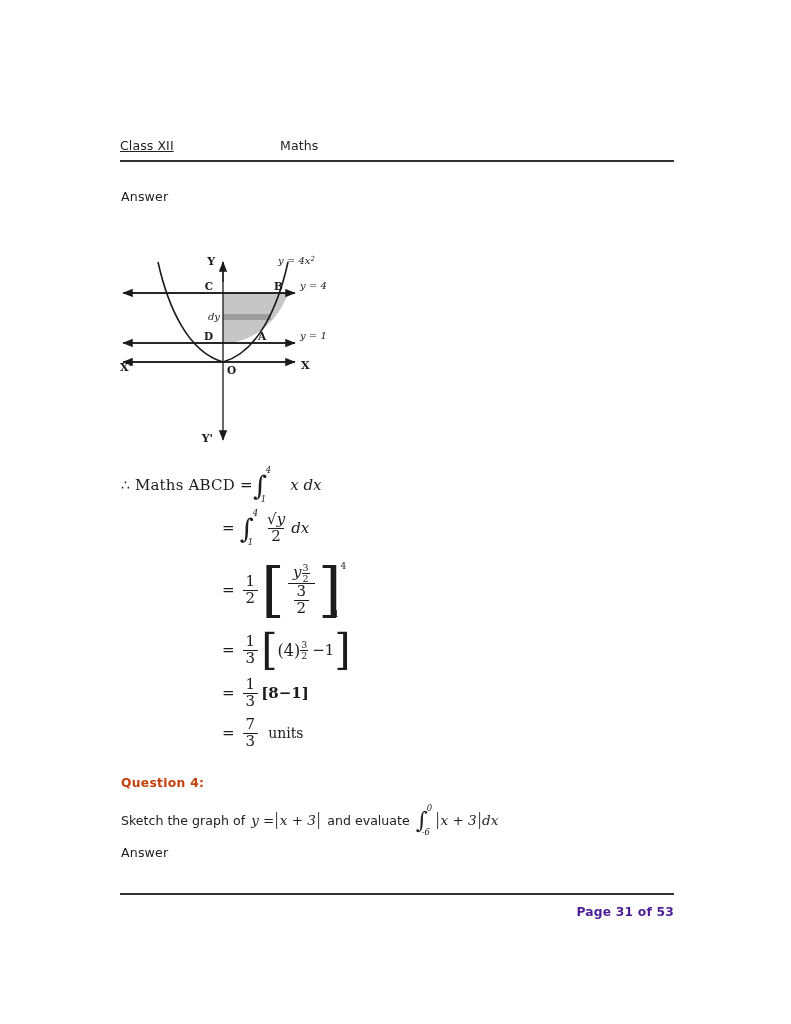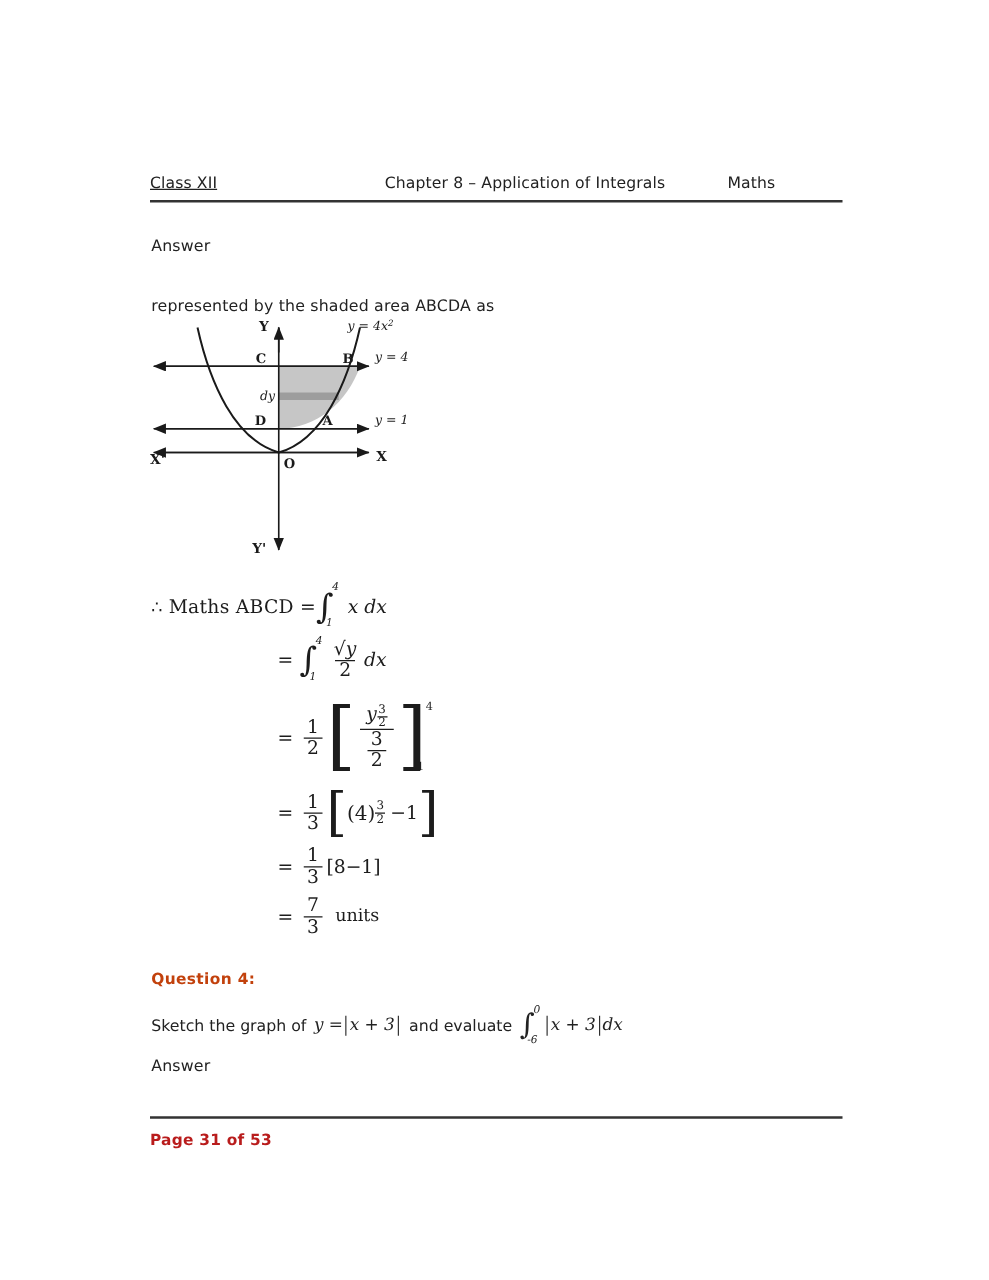--- a/index.html
+++ b/index.html
@@ -205,43 +205,41 @@
     top: 893px;
     width: 554px;
     height: 1.6px;
     background: #333333;
   }
   .footer-text {
     position: absolute;
     left: 120px;
     top: 905px;
     width: 554px;
-    text-align: left;
+    text-align: right;
     font-size: 12.3px;
     font-weight: bold;
-    color: #b91c1c;
+    color: #4c1d95;
     letter-spacing: 0.2px;
   }
 </style>
 </head>
 <body>
 
 <div class="page">
 
   <div class="header-row">
     <span class="hdr-left">Class XII</span>
-    <span class="hdr-center">Chapter 8 – Application of Integrals</span>
     <span class="hdr-right">Maths</span>
   </div>
   <div class="header-rule"></div>
 
   <div class="para p-answer1">Answer</div>
 
 
-  <div class="para p-line2">represented by the shaded area ABCDA as</div>
 
   <div class="figure">
     <svg width="350" height="205" viewBox="0 0 350 205" xmlns="http://www.w3.org/2000/svg">
       <defs>
         <marker id="ah" markerWidth="9" markerHeight="9" refX="7.5" refY="3.2" orient="auto">
           <path d="M0,0 L8,3.2 L0,6.4 z" fill="#1a1a1a"></path>
         </marker>
       </defs>
 
       <g>
@@ -290,21 +288,21 @@
     <div class="math-line ml-1">
       <span class="therefore">∴</span>
       <span class="lead-text">Maths ABCD =</span>
       <span class="integral">
         <span class="int-glyph">∫</span>
         <span class="int-lims">
           <span class="up">4</span>
           <span class="lo">1</span>
         </span>
       </span>
-      <span class="mi" style="margin-left:4px;font-size:15px;">x dx</span>
+      <span class="mi" style="margin-left:16px;font-size:15px;">x dx</span>
     </div>
 
     <div class="math-line ml-2">
       <span class="eq-sign">=</span>
       <span class="integral">
         <span class="int-glyph">∫</span>
         <span class="int-lims">
           <span class="up">4</span>
           <span class="lo">1</span>
         </span>
@@ -359,21 +357,21 @@
       <span style="margin-left:4px;">−1</span>
       <span class="bracket-r">]</span>
     </div>
 
     <div class="math-line ml-5">
       <span class="eq-sign">=</span>
       <span class="frac">
         <span class="num">1</span>
         <span class="den">3</span>
       </span>
-      <span style="font-size:15px;">[8−1]</span>
+      <span style="font-size:15px;font-weight:bold;">[8−1]</span>
     </div>
 
     <div class="math-line ml-6">
       <span class="eq-sign">=</span>
       <span class="frac">
         <span class="num">7</span>
         <span class="den">3</span>
       </span>
       <span class="units-txt">units</span>
     </div>

